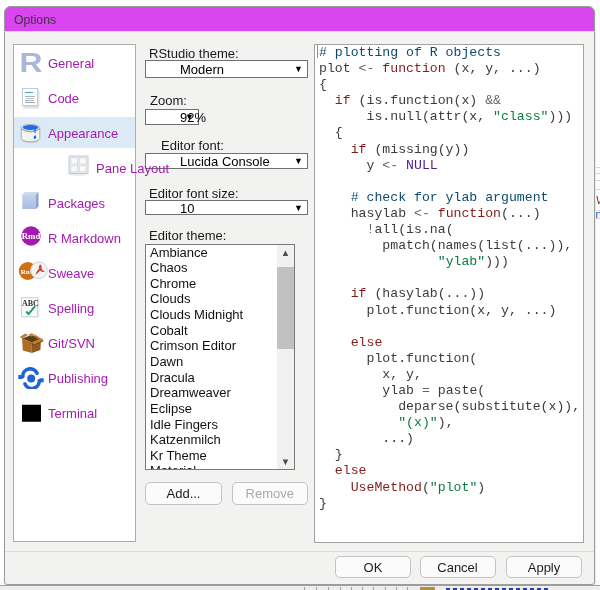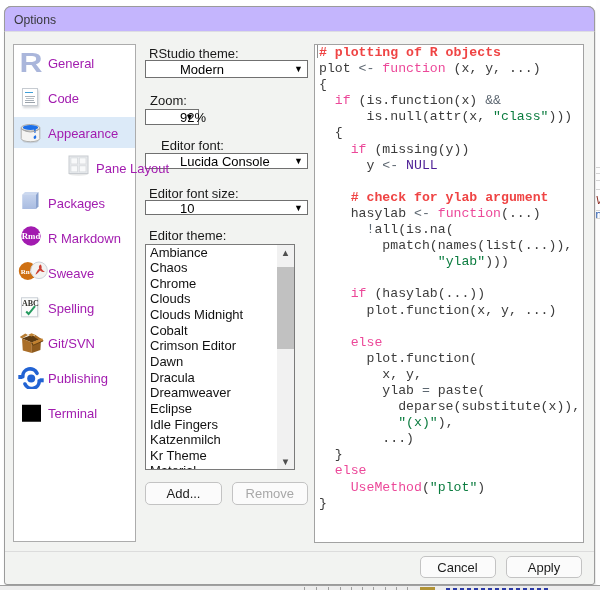--- a/index.html
+++ b/index.html
@@ -1,21 +1,21 @@
 <!DOCTYPE html>
 <html><head>
 <meta charset="utf-8">
 <style>
 * { margin:0; padding:0; box-sizing:border-box; }
 html,body { width:600px; height:590px; background:#fff; font-family:"Liberation Sans", sans-serif; overflow:hidden; }
 #stage { position:relative; width:600px; height:590px; background:#fff; }
 
 
 #dlg { position:absolute; left:4px; top:6px; width:591px; height:578.5px; background:#f2f3f1; border:1px solid #9b9b9b; border-radius:7px 7px 3px 3px; box-shadow:1px 2px 3px rgba(0,0,0,0.12); }
-#titlebar { position:absolute; left:4px; top:6px; width:591px; height:25.5px; background:#c4b5fd; border:1px solid #9b9b9b; border-bottom:1px solid #dddde2; border-radius:7px 7px 0 0; }
+#titlebar { position:absolute; left:4px; top:6px; width:591px; height:25.5px; background:#d946ef; border:1px solid #9b9b9b; border-bottom:1px solid #dddde2; border-radius:7px 7px 0 0; }
 #titlebar span { position:absolute; left:9px; top:6px; font-size:12.2px; color:#38383c; }
 
 
 #side { position:absolute; left:12.5px; top:43.5px; width:123.5px; height:498px; background:#fff; border:1px solid #acacac; }
 .srow { position:absolute; left:13.5px; width:121.5px; height:35px; }
 .sel::before { content:""; position:absolute; left:0; right:0; top:1px; height:31.5px; background:#dceaf8; }
 .srow > * { z-index:1; }
 .sico { position:absolute; left:6.5px; top:50%; transform:translateY(-50%); width:24px; height:24px; }
 .slab { position:absolute; left:34.5px; top:50%; transform:translateY(-50%); font-size:13px; color:#a21caf; white-space:nowrap; }
 
@@ -32,22 +32,22 @@
 #sb .thumb { position:absolute; left:0; top:22px; width:17px; height:82px; background:#c1c1c1; }
 #sb .ar { position:absolute; left:0; width:17px; height:15px; color:#4f4f4f; font-size:9.5px; text-align:center; line-height:15px; }
 
 
 .btn { position:absolute; background:#fbfbfb; border:1px solid #c3c3c3; border-radius:5px; font-size:13px; color:#1c1c1c; text-align:center; }
 .btn.dis { color:#a8a8a8; }
 
 
 #code { position:absolute; left:313.5px; top:43.5px; width:270.5px; height:499.5px; background:#fff; border:1px solid #a2a2a2; overflow:hidden; }
 #code pre { font-family:"Liberation Mono", monospace; font-size:13.2px; line-height:16.1px; color:#3c3c3c; margin:0; padding:0.5px 0 0 4.5px; }
-.kw { color:#ec4899; }
-.co { color:#ef4444;font-weight:bold; }
+.kw { color:#7f1d1d; }
+.co { color:#0c4a6e; }
 .st { color:#0b7c3f; }
 .op { color:#5c6670; }
 .nu { color:#4c1d95; }
 #cursor { position:absolute; left:316.5px; top:45px; width:1.8px; height:12.5px; background:#8f8f8f; }
 
 #botline { position:absolute; left:5px; top:551px; width:589px; height:1px; background:#dcdcdc; }
 
 
 #bgright { position:absolute; left:595.5px; top:0; width:4.5px; height:584px; background:#fdfdfd; }
 #bgbottom { position:absolute; left:0; top:584.5px; width:600px; height:5.5px; background:#ededed; border-top:1px solid #a0a0a0; }
@@ -262,20 +262,21 @@
           deparse(substitute(x)),
           <span class="st">"(x)"</span>),
         ...)
   }
   <span class="kw">else</span>
     <span class="kw">UseMethod</span>(<span class="st">"plot"</span>)
 }</pre>
   </div>
   <div id="cursor"></div>
 
+  <div class="btn" style="left:335px; top:555.5px; width:76px; height:22.5px; line-height:21px;">OK</div>
   <div class="btn" style="left:419.5px; top:555.5px; width:76px; height:22.5px; line-height:21px;">Cancel</div>
   <div class="btn" style="left:506px; top:555.5px; width:76px; height:22.5px; line-height:21px;">Apply</div>
 
   <div id="botline"></div>
 
   <div id="bgright">
     <div style="position:absolute;left:0;top:166.5px;width:5px;height:1px;background:#d4d4d4;"></div>
     <div style="position:absolute;left:0;top:172.5px;width:5px;height:1px;background:#d4d4d4;"></div>
     <div style="position:absolute;left:0;top:180px;width:5px;height:1px;background:#d4d4d4;"></div>
     <div style="position:absolute;left:0;top:188.5px;width:5px;height:1px;background:#d4d4d4;"></div>

